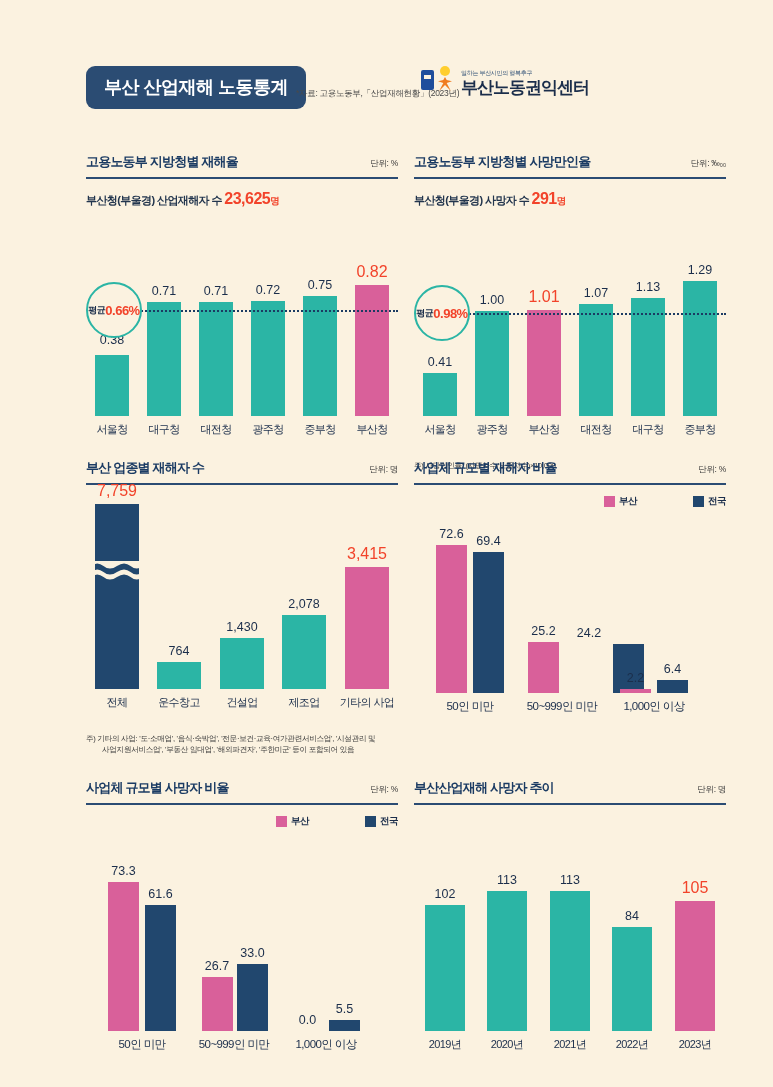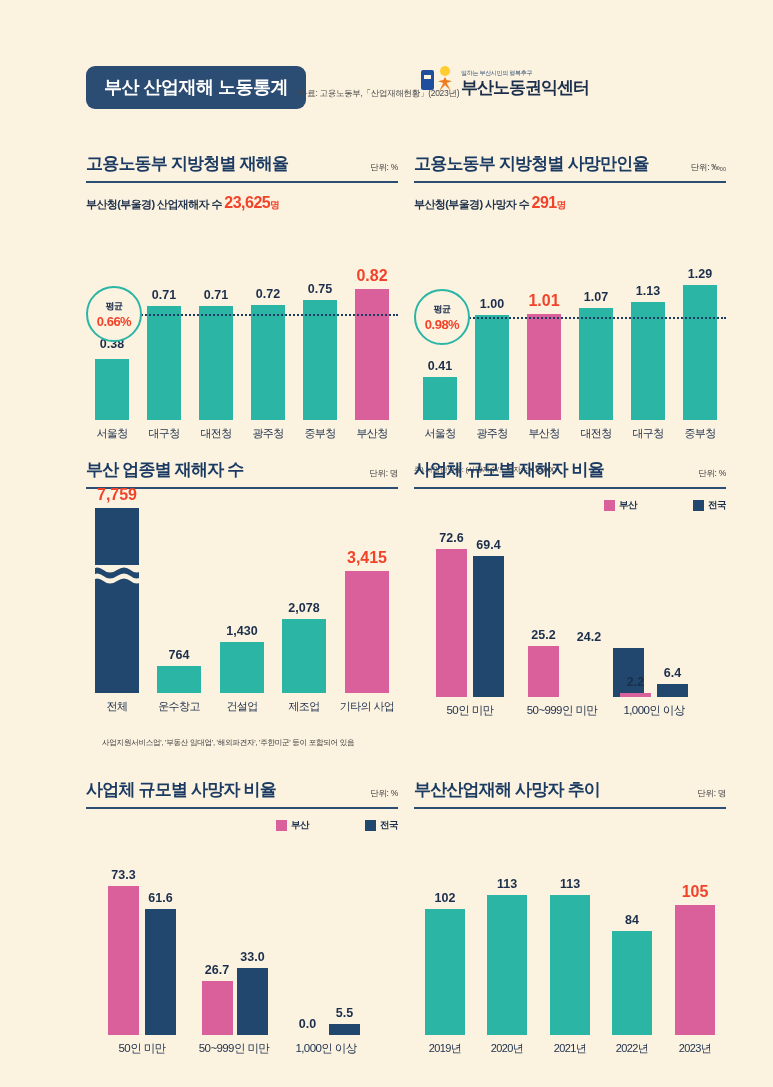--- a/index.html
+++ b/index.html
@@ -33,44 +33,44 @@
   .lm-dot{ position:absolute; left:19px; top:2px; width:10px; height:10px; background:#FFCE2E; border-radius:50%; }
   .lm-fig{ position:absolute; left:17px; top:13px; width:14px; height:14px; background:#F07C20;
            clip-path: polygon(50% 0%, 62% 22%, 100% 30%, 62% 42%, 92% 100%, 50% 58%, 8% 100%, 38% 42%, 0% 30%, 38% 22%); }
   .logo-text { display: flex; flex-direction: column; line-height: 1; }
   .logo-tag  { font-size: 6px; color: #2B4C73; letter-spacing: -0.3px; margin-bottom: 3px; }
   .logo-name { font-size: 17px; font-weight: bold; color: #1B2E4B; letter-spacing: -1px; }
 
   
   .panel { position: absolute; }
   .p-title-row { position: relative; border-bottom: 2px solid #2B4C73; padding-bottom: 6px; width: 312px; }
-  .p-title { font-size: 17px; font-weight: bold; color: #1B3B63; letter-spacing: -0.8px; display:inline-block; }
+  .p-title { font-size: 13px; font-weight: bold; color: #1B3B63; letter-spacing: -0.8px; display:inline-block; }
   .p-unit { position: absolute; right: 0; bottom: 7px; font-size: 8.5px; color: #3B3B3B; letter-spacing: -0.3px; }
   .p-sub { margin-top: 11px; font-size: 11px; color: #22354D; font-weight: bold; letter-spacing: -0.6px; }
   .p-sub .big { color: #F2432A; font-size: 16px; font-weight: bold; letter-spacing: -0.5px; }
   .p-sub .unitsm { color: #F2432A; font-size: 9.5px; font-weight: bold; }
   .p-foot { font-size: 7.6px; color: #3B3B3B; line-height: 1.5; letter-spacing: -0.3px; }
 
   
   .chart { position: relative; }
   .bar-col { position: absolute; bottom: 0; text-align: center; }
   .bar { margin: 0 auto; border-radius: 0; }
   .bar-val {
     position: absolute; left: 50%; transform: translateX(-50%);
-    font-size: 12.5px; font-weight: bold; color: #1B2E4B; white-space: nowrap;
+    font-size: 12.5px; font-weight: normal; color: #1B2E4B; white-space: nowrap;
   }
   .bar-val.hl { color: #F2432A; font-size: 16px; }
   .cat {
     position: absolute; top: 100%; left: 50%; transform: translateX(-50%);
     margin-top: 6px; font-size: 11px; color: #1B2E4B; letter-spacing: -0.6px; white-space: nowrap;
   }
   .avg-badge {
     position: absolute; width: 56px; height: 56px; border-radius: 50%;
     border: 2px solid #2BB5A5; background: #FBF2E0;
-    display: flex; flex-direction: column; align-items: center; justify-content: center; z-index: 3;
+    display: flex; flex-direction: row; align-items: center; justify-content: center; z-index: 3;
   }
   .avg-badge .t1 { font-size: 9px; font-weight: bold; color: #1B2E4B; letter-spacing: -0.5px; }
   .avg-badge .t2 { font-size: 13px; font-weight: bold; color: #F2432A; letter-spacing: -0.5px; margin-top: 1px; }
   .avg-line { position: absolute; height: 0; border-top: 2px dotted #1B3B63; z-index: 1; }
 
   .legend { position: absolute; right: 0; display: flex; gap: 9px; align-items: center; }
   .legend-item { display: flex; align-items: center; gap: 4px; padding-left: 47px; }
   .legend-sw { width: 11px; height: 11px; display: inline-block; }
   .legend-lb { font-size: 9.5px; font-weight: bold; color: #1B2E4B; letter-spacing: -0.5px; }
 
@@ -231,20 +231,21 @@
             <div class="cat">제조업</div>
           </div>
           <div class="bar-col" style="left: 250px; width: 62px;">
             <div class="bar" style="width: 44px; height: 122px; background: rgb(217, 96, 154);"></div>
             <div class="bar-val hl" style="bottom: 126px;">3,415</div>
             <div class="cat">기타의 사업</div>
           </div>
         </div>
       </div>
     <div class="p-foot" style="margin-top:22px;">
+      <div>주) 기타의 사업: '도·소매업', '음식·숙박업', '전문·보건·교육·여가관련서비스업', '시설관리 및</div>
       <div style="padding-left:16px;">사업지원서비스업', '부동산 임대업', '해외파견자', '주한미군' 등이 포함되어 있음</div>
     </div>
   </div>
 
   <div class="panel" style="left:414px; top:458px;">
     <div class="p-title-row">
       <span class="p-title">사업체 규모별 재해자 비율</span>
       <span class="p-unit">단위: %</span>
     </div>
     <div class="chart" id="chart-injury_size" style="width:312px;height:222px;margin-top:8px;">

